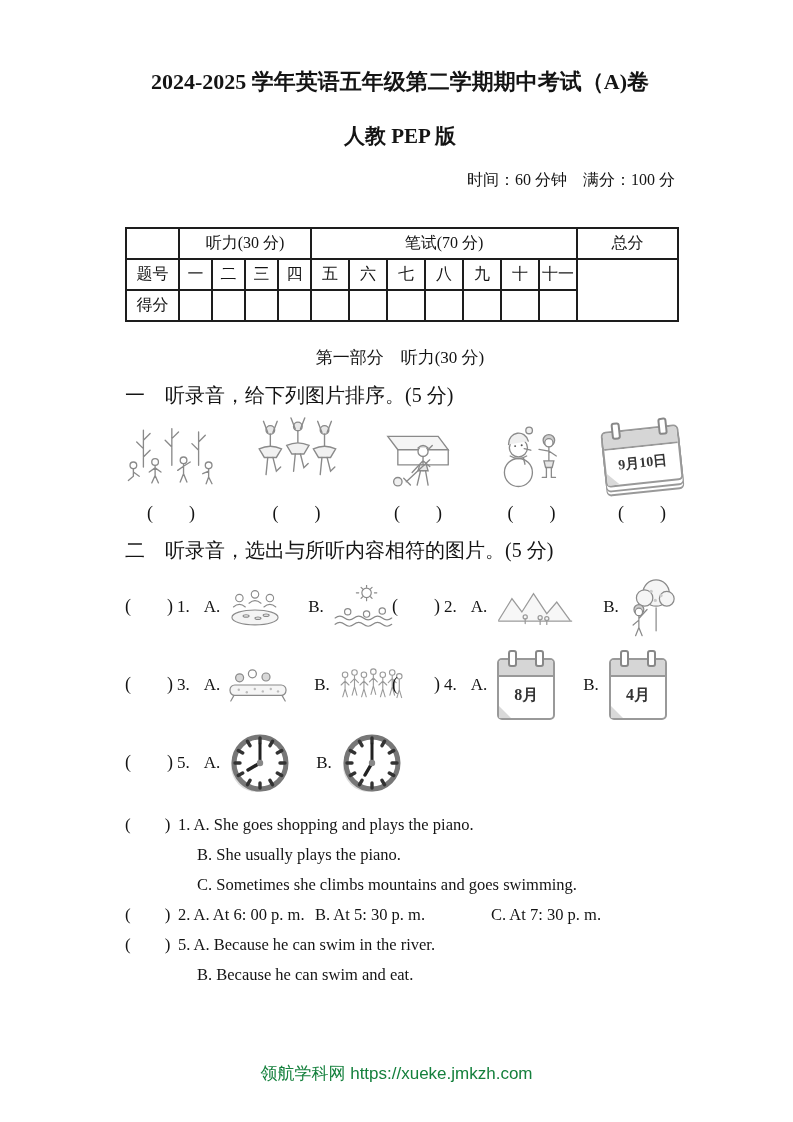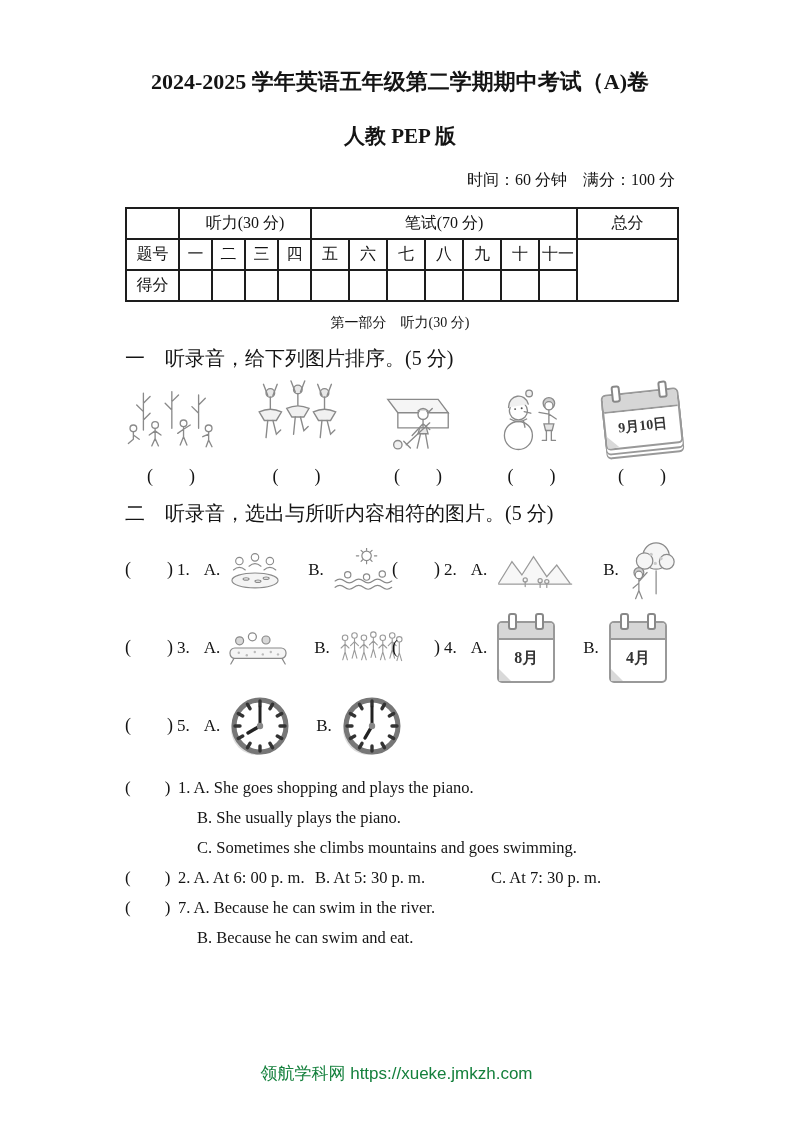--- a/index.html
+++ b/index.html
@@ -2,23 +2,23 @@
 <html><head>
 <meta charset="utf-8">
 <style>
 html,body{margin:0;padding:0}
 body{width:793px;height:1122px;background:#fff;color:#141414;position:relative;overflow:hidden;
      font-family:"Liberation Serif","DejaVu Serif",serif}
 .page{padding:68px 118px 0 125px}
 .title{font-size:22px;font-weight:700;text-align:center;margin:0;line-height:1.25}
 .subtitle{font-size:21px;font-weight:700;text-align:center;margin:26px 0 0}
 .info{text-align:right;font-size:16px;margin-top:20px}
-table.score{border-collapse:collapse;margin-top:16px;table-layout:fixed;width:552px}
+table.score{border-collapse:collapse;margin-top:36px;table-layout:fixed;width:552px}
 table.score td{border:2px solid #1d1d1d;height:29px;text-align:center;font-size:16px;padding:0;overflow:hidden}
-.part{text-align:center;font-size:14px;margin-top:12px}
+.part{text-align:center;font-size:17px;margin-top:24px}
 .sec{font-size:20px;margin-top:13px}
 .brk{white-space:pre;font-size:18px}
 .s1row{display:flex;justify-content:space-between;align-items:flex-end;margin-top:5px;width:556px}
 .s1fig{display:flex;flex-direction:column;align-items:center;justify-content:flex-end;margin:0}
 .s1fig .brk{margin-top:9px}
 .s2row{display:flex;align-items:center;margin-top:10px;min-height:66px}
 .g1{width:267px;display:flex;align-items:center;flex:none}
 .g2{display:flex;align-items:center}
 .lbl{font-size:17px;white-space:nowrap}
 .ml4{margin-left:4px}.ml6{margin-left:6px}.ml8{margin-left:8px}.ml10{margin-left:10px}
@@ -392,20 +392,20 @@
   <div class="qline" style="margin-top:0">
     <span class="brk">(  )</span>
     <span class="qtext q2a">2. A. At 6: 00 p. m.</span>
     <span class="q2b">B. At 5: 30 p. m.</span>
     <span>C. At 7: 30 p. m.</span>
   </div>
 
   <div>
     <div class="qline">
       <span class="brk">(  )</span>
-      <span class="qtext">7. A. Because he can swim in the river.</span>
+      <span class="qtext">5. A. Because he can swim in the river.</span>
     </div>
     <div class="qcont">B. Because he can swim and eat.</div>
   </div>
 
 </div>
 
 <div class="footer">领航学科网 https://xueke.jmkzh.com</div>
 
 </body></html>

